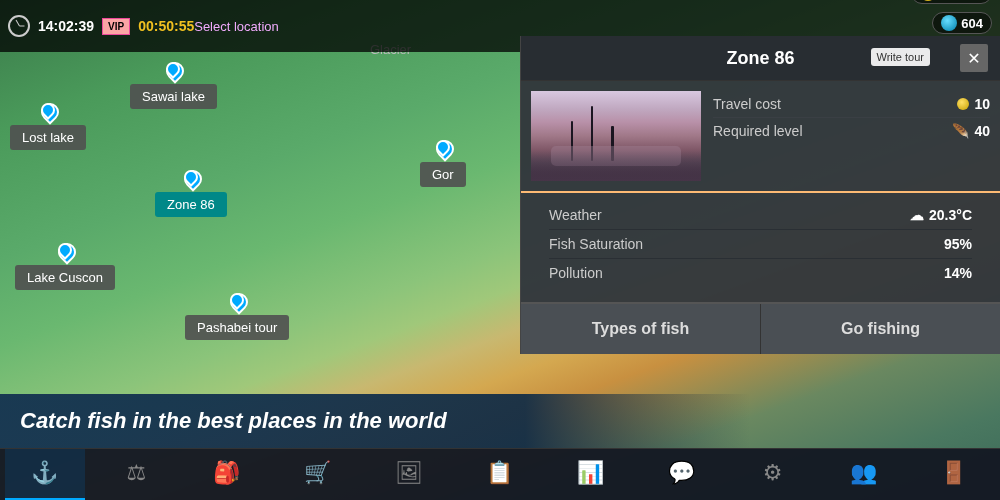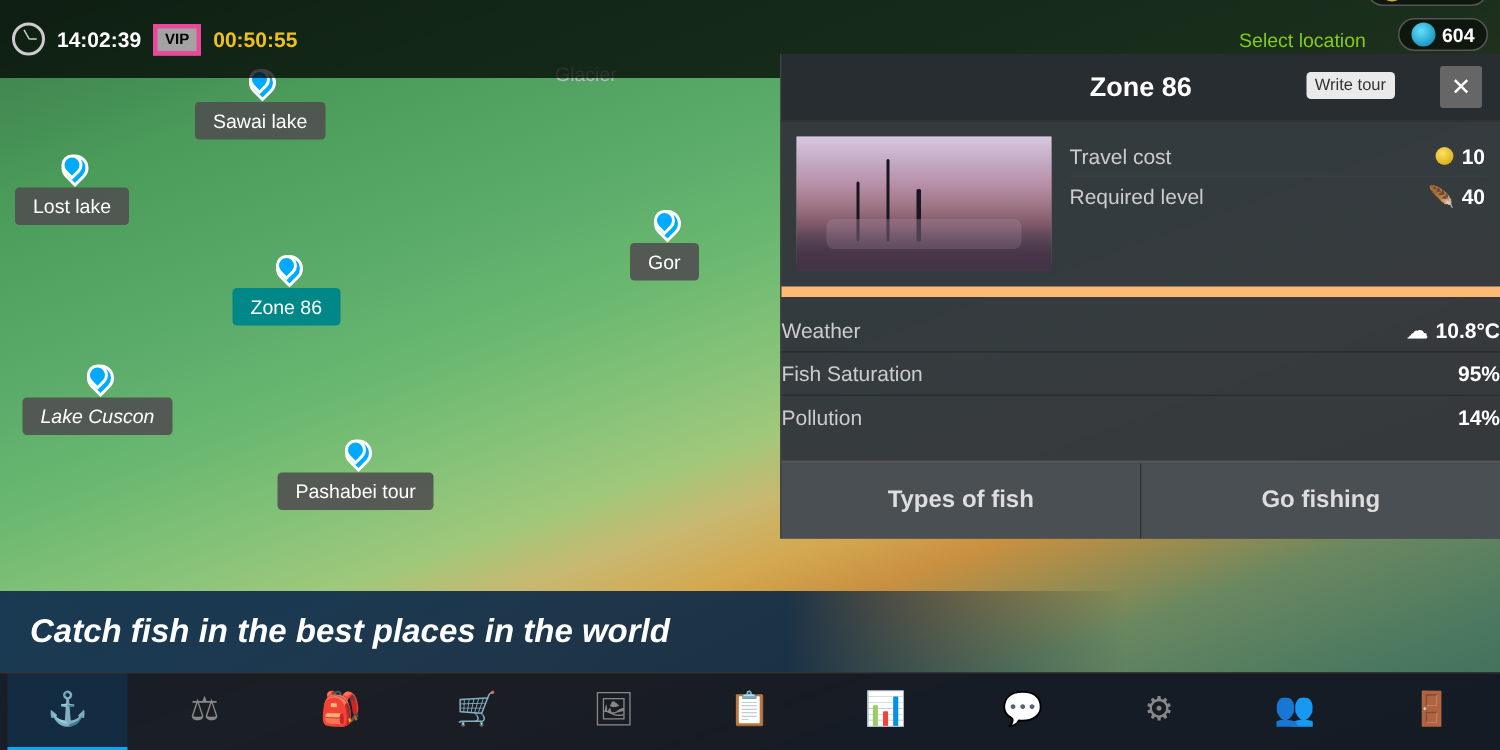--- a/index.html
+++ b/index.html
@@ -63,38 +63,38 @@
       transform: rotate(90deg);
     }
 
     .time-text {
       color: #fff;
       font-size: 14px;
       font-weight: bold;
     }
 
     .vip-badge {
-      background: #a3a3a3;
+      background: #fca5a5;
       color: #000;
       font-size: 10px;
       font-weight: bold;
       padding: 2px 5px;
-      border: 3px solid #ec4899;
+      border: 1px solid #ec4899;
     }
 
     .timer-text {
       color: #f0c020;
       font-size: 14px;
       font-weight: bold;
     }
 
     .top-bar-center {
       flex: 1;
-      text-align: right;
-      color: #84cc16;
+      text-align: left;
+      color: #f0abfc;
       font-size: 13px;
     }
 
     .top-bar-right {
       display: flex;
       align-items: flex-end;
       gap: 8px;
       flex-direction: column;
     }
 
@@ -265,22 +265,22 @@
       background: radial-gradient(circle at 40% 35%, #ffe066, #c8a000);
       border-radius: 50%;
     }
 
     .feather-icon {
       color: #aaaaff;
       font-size: 14px;
     }
 
     .zone-details {
-      padding: 8px 0;
-      border-top: 7px solid #fdba74;
+      padding: 8px 28px;
+      border-top: 2px solid #fdba74;
     }
 
     .detail-row {
       display: flex;
       justify-content: space-between;
       align-items: center;
       padding: 6px 0;
       border-bottom: 1px solid #2a2f34;
       color: #ccc;
       font-size: 14px;
@@ -419,21 +419,21 @@
       <span>⚙</span>
     </div>
   </div>
 </div>
 
 <div class="glacier-label">Glacier</div>
 
 <div class="tooltip-bubble">Write tour</div>
 
 <div id="pins-container">
-    <div class="location-pin" style="top: 46px; left: 130px; z-index: 5; text-align: center;">
+    <div class="location-pin" style="top: 62px; left: 130px; z-index: 5; text-align: center;">
       <div class="pin-marker" style="width: 18px; height: 22px; position: relative; margin: 0px auto;">
         <div style="width: 14px; height: 14px; background: rgb(0, 170, 255); border: 2px solid rgb(255, 255, 255); border-radius: 50% 50% 50% 0px; transform: rotate(-45deg); position: absolute; top: 0px; left: 2px;"></div>
       </div>
       <div class="pin-label">Sawai lake</div>
     </div>
     <div class="location-pin" style="top: 103px; left: 10px; z-index: 5;">
       <div class="pin-marker" style="width: 18px; height: 22px; position: relative; margin: 0px auto;">
         <div style="width: 14px; height: 14px; background: rgb(0, 170, 255); border: 2px solid rgb(255, 255, 255); border-radius: 50% 50% 50% 0px; transform: rotate(-45deg); position: absolute; top: 0px; left: 2px;"></div>
       </div>
       <div class="pin-label">Lost lake</div>
@@ -443,21 +443,21 @@
         <div style="width: 14px; height: 14px; background: rgb(0, 170, 255); border: 2px solid rgb(255, 255, 255); border-radius: 50% 50% 50% 0px; transform: rotate(-45deg); position: absolute; top: 0px; left: 2px;"></div>
       </div>
       <div class="pin-label">Gor</div>
     </div>
     <div class="location-pin" style="top: 170px; left: 155px; z-index: 5;">
       <div class="pin-marker" style="width: 18px; height: 22px; position: relative; margin: 0px auto;">
         <div style="width: 14px; height: 14px; background: rgb(0, 170, 255); border: 2px solid rgb(255, 255, 255); border-radius: 50% 50% 50% 0px; transform: rotate(-45deg); position: absolute; top: 0px; left: 2px;"></div>
       </div>
       <div class="pin-label active">Zone 86</div>
     </div>
-    <div class="location-pin" style="top: 243px; left: 15px; z-index: 5; font-style: italic;">
+    <div class="location-pin" style="top: 243px; left: 15px; z-index: 5;">
       <div class="pin-marker" style="width: 18px; height: 22px; position: relative; margin: 0px auto;">
         <div style="width: 14px; height: 14px; background: rgb(0, 170, 255); border: 2px solid rgb(255, 255, 255); border-radius: 50% 50% 50% 0px; transform: rotate(-45deg); position: absolute; top: 0px; left: 2px;"></div>
       </div>
       <div class="pin-label">Lake Cuscon</div>
     </div>
     <div class="location-pin" style="top: 293px; left: 185px; z-index: 5;">
       <div class="pin-marker" style="width: 18px; height: 22px; position: relative; margin: 0px auto;">
         <div style="width: 14px; height: 14px; background: rgb(0, 170, 255); border: 2px solid rgb(255, 255, 255); border-radius: 50% 50% 50% 0px; transform: rotate(-45deg); position: absolute; top: 0px; left: 2px;"></div>
       </div>
       <div class="pin-label">Pashabei tour</div>
@@ -495,21 +495,21 @@
           <span>40</span>
         </div>
       </div>
     </div>
   </div>
   <div class="zone-details">
     <div class="detail-row">
       <span class="stat-label">Weather</span>
       <div class="stat-value">
         <span>☁</span>
-        <span>10.8°C</span>
+        <span>20.3°C</span>
       </div>
     </div>
     <div class="detail-row">
       <span class="stat-label">Fish Saturation</span>
       <span class="detail-value">95%</span>
     </div>
     <div class="detail-row">
       <span class="stat-label">Pollution</span>
       <span class="detail-value">14%</span>
     </div>

